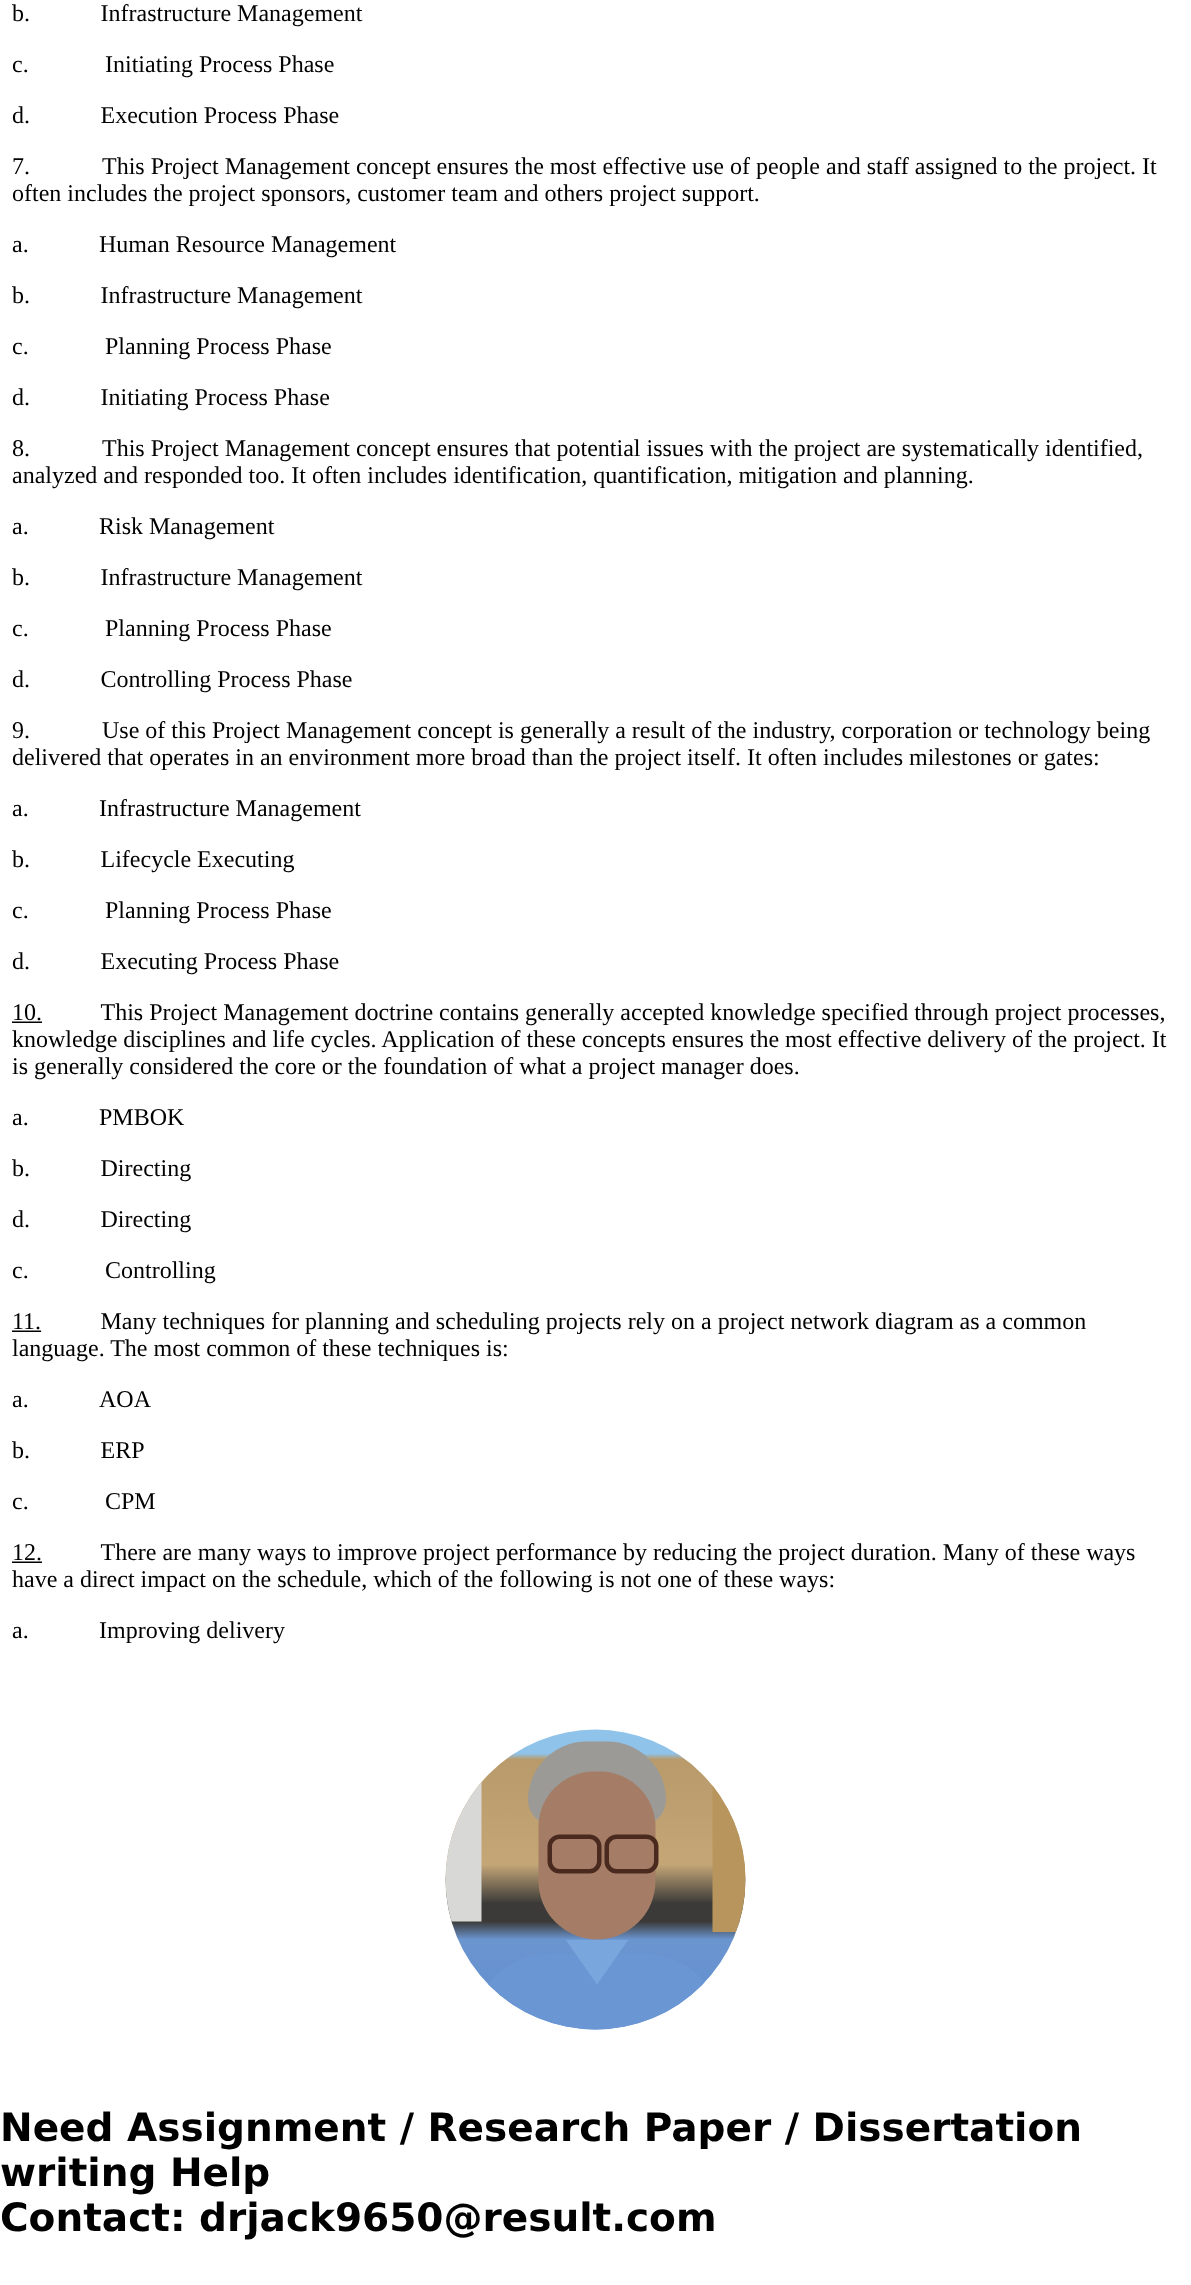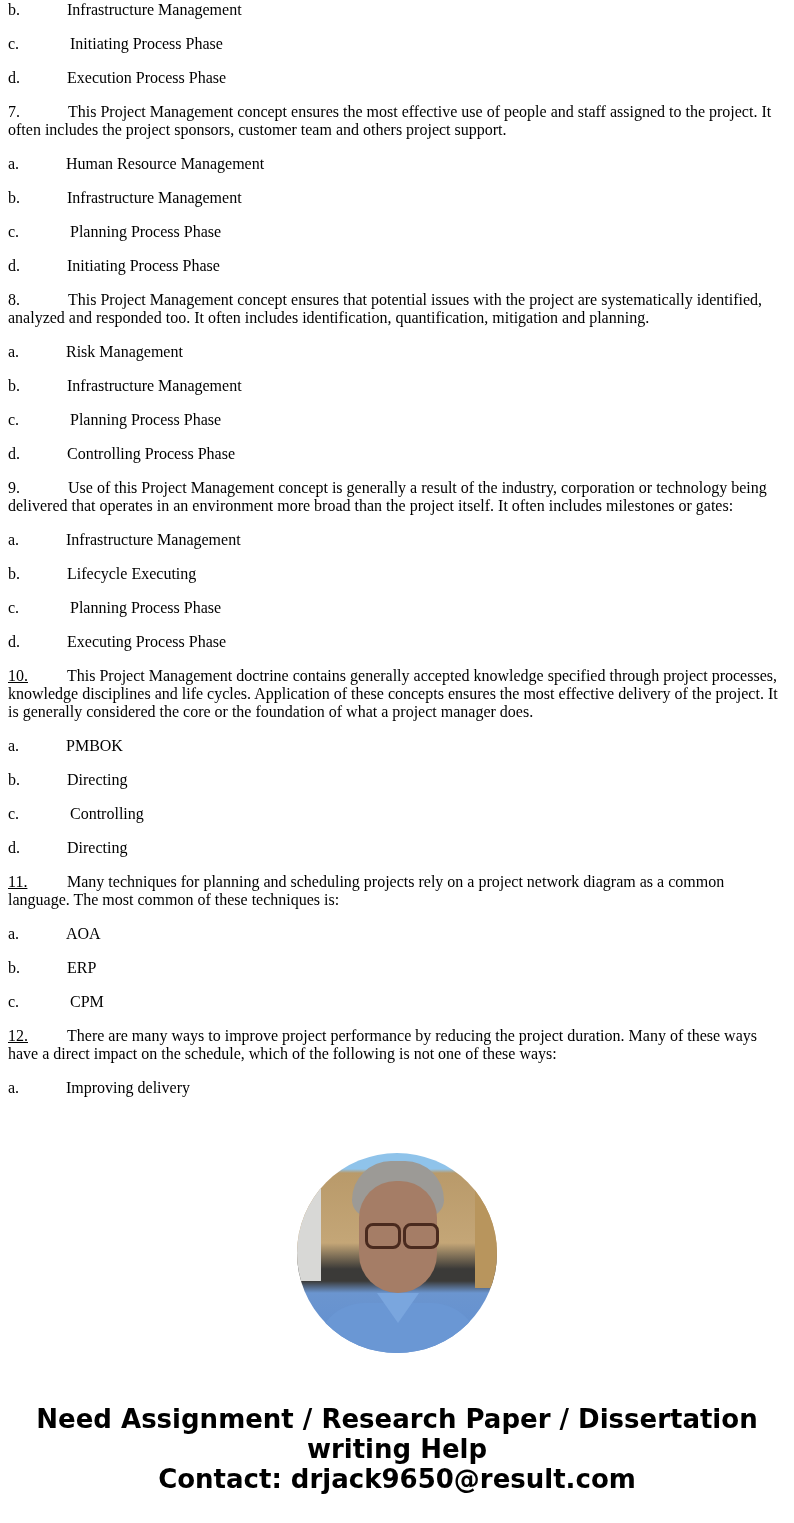--- a/index.html
+++ b/index.html
@@ -22,21 +22,21 @@
     }
     .avatar-wrap .panel-l { position: absolute; left: 0; top: 18px; width: 24px; height: 110px; background: #d8d8d6; }
     .avatar-wrap .panel-r { position: absolute; right: 0; top: 25px; width: 22px; height: 110px; background: #b8955d; }
     .avatar-wrap .hair { position: absolute; left: 55px; top: 8px; width: 92px; height: 56px; border-radius: 46px 46px 20px 20px; background: #9c9a96; }
     .avatar-wrap .face { position: absolute; left: 62px; top: 28px; width: 78px; height: 112px; border-radius: 38px 38px 40px 40px; background: #a57d66; }
     .avatar-wrap .glass-l { position: absolute; left: 68px; top: 70px; width: 30px; height: 20px; border: 3px solid #4a2a1e; border-radius: 8px; }
     .avatar-wrap .glass-r { position: absolute; left: 106px; top: 70px; width: 30px; height: 20px; border: 3px solid #4a2a1e; border-radius: 8px; }
     .avatar-wrap .shirt { position: absolute; left: 18px; top: 150px; width: 166px; height: 70px; border-radius: 50px 50px 0 0; background: #6a97d4; }
     .avatar-wrap .collar { position: absolute; left: 80px; top: 140px; width: 42px; height: 30px; background: #7aa6de; clip-path: polygon(0 0, 50% 100%, 100% 0); }
     .cta {
-      position: absolute; left: 0; top: 1404px; width: 794px; text-align: center;
+      position: absolute; left: 0; top: 1404px; width: 794px; 
       font-family: "DejaVu Sans", sans-serif; font-weight: bold; font-size: 26px; line-height: 30px; color: #000;
     }
     .cta div { margin: 0; }
   </style>
 </head>
 <body>
 
 <div class="doc">
 
   <p class="opt first"><span class="lbl">b.</span><span>Infrastructure Management</span></p>
@@ -57,22 +57,22 @@
 
   <p class="q"><span class="num">9.</span><span>Use of this Project Management concept is generally a result of the industry, corporation or technology being delivered that operates in an environment more broad than the project itself. It often includes milestones or gates:</span></p>
   <p class="opt a"><span class="lbl">a.</span><span>Infrastructure Management</span></p>
   <p class="opt"><span class="lbl">b.</span><span>Lifecycle Executing</span></p>
   <p class="opt c"><span class="lbl">c.</span><span>Planning Process Phase</span></p>
   <p class="opt"><span class="lbl">d.</span><span>Executing Process Phase</span></p>
 
   <p class="q two"><span class="num">10.</span><span>This Project Management doctrine contains generally accepted knowledge specified through project processes, knowledge disciplines and life cycles. Application of these concepts ensures the most effective delivery of the project. It is generally considered the core or the foundation of what a project manager does.</span></p>
   <p class="opt a"><span class="lbl">a.</span><span>PMBOK</span></p>
   <p class="opt"><span class="lbl">b.</span><span>Directing</span></p>
+  <p class="opt"><span class="lbl">d.</span><span>Directing</span></p>
   <p class="opt c"><span class="lbl">c.</span><span>Controlling</span></p>
-  <p class="opt"><span class="lbl">d.</span><span>Directing</span></p>
 
   <p class="q two"><span class="num">11.</span><span>Many techniques for planning and scheduling projects rely on a project network diagram as a common language. The most common of these techniques is:</span></p>
   <p class="opt a"><span class="lbl">a.</span><span>AOA</span></p>
   <p class="opt"><span class="lbl">b.</span><span>ERP</span></p>
   <p class="opt c"><span class="lbl">c.</span><span>CPM</span></p>
 
   <p class="q two"><span class="num">12.</span><span>There are many ways to improve project performance by reducing the project duration. Many of these ways have a direct impact on the schedule, which of the following is not one of these ways:</span></p>
   <p class="opt a"><span class="lbl">a.</span><span>Improving delivery</span></p>
 </div>
 

